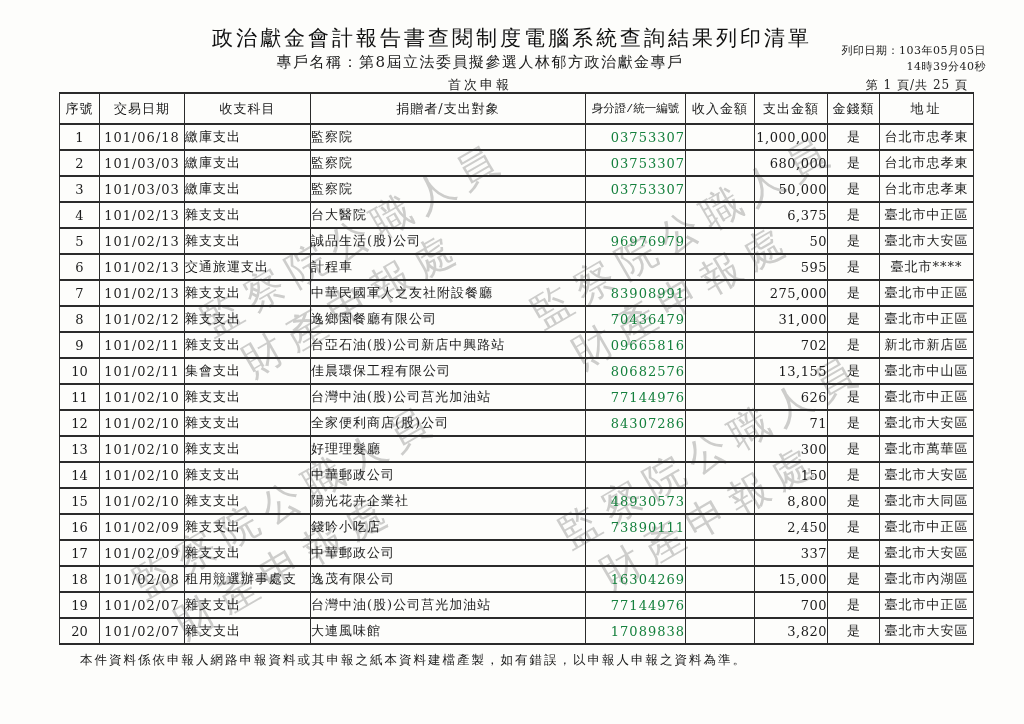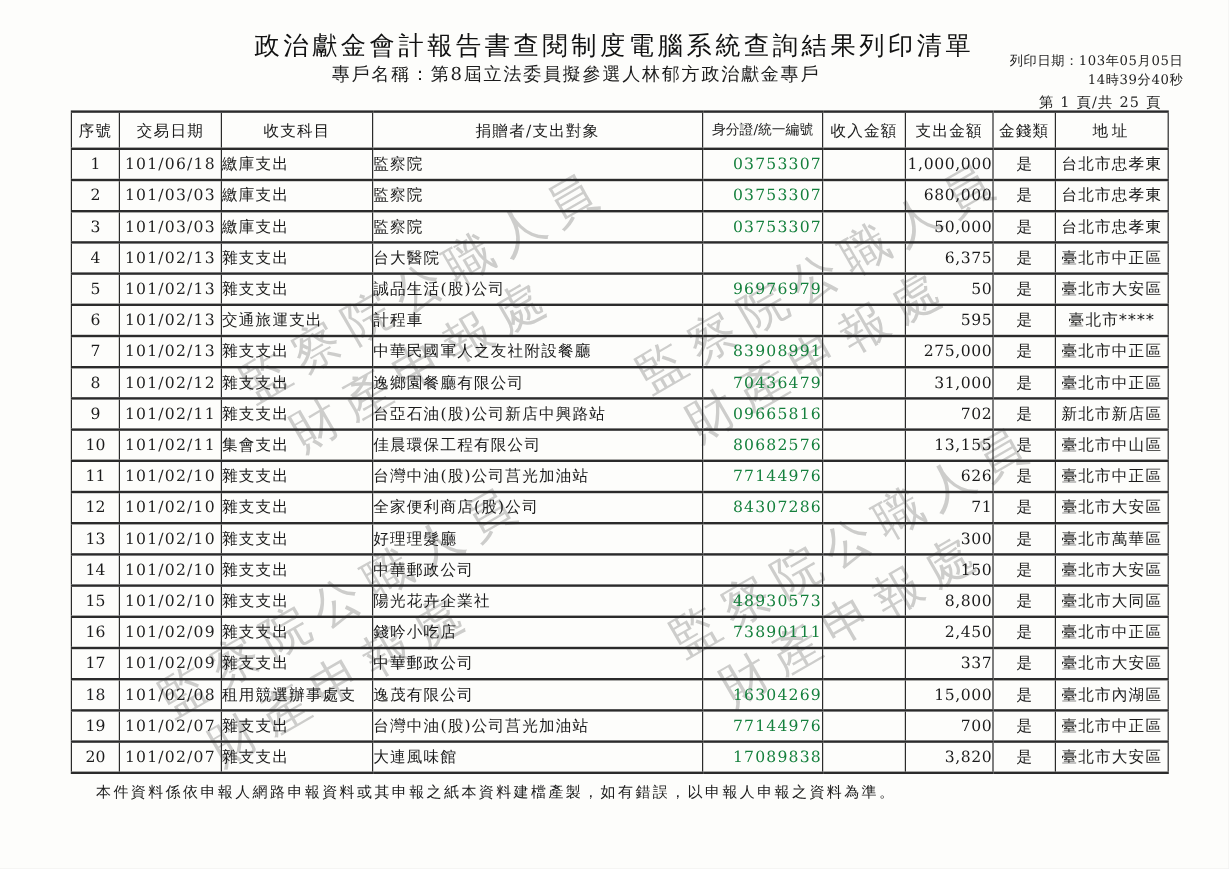--- a/index.html
+++ b/index.html
@@ -80,21 +80,21 @@
     overflow: hidden;
     white-space: nowrap;
   }
   table.report thead th {
     height: 29px;
     font-weight: normal;
     font-size: 13px;
     letter-spacing: 1px;
     text-align: center;
   }
-  table.report thead th.c4 { font-size: 11.5px; letter-spacing: 0; }
+  table.report thead th.c4 { font-size: 11.5px; letter-spacing: 0; font-family: Liberation Mono, monospace; }
   table.report thead th.c8 { letter-spacing: 3px; }
   table.report tbody td { height: 24px; font-size: 13px; }
 
   td.c0 { text-align: center; font-size: 12px; }
   td.c1 { text-align: center; font-size: 12px; letter-spacing: 1px; color: #222; }
   td.c2 { text-align: left; padding-left: 9px;  letter-spacing: 1px; margin-left: 12px; }
   td.c3 { text-align: left; padding-left: 11px; letter-spacing: 1px; }
   td.c4 { text-align: right; padding-left: 11px; font-size: 11.5px; letter-spacing: 1px; color: #15803d; }
   td.c6 { text-align: right; padding-right: 5px; font-size: 12.5px; letter-spacing: 0.5px; }
   td.c7 { text-align: center; }
@@ -129,20 +129,21 @@
     <div class="wl">監察院公職人員</div>
     <div class="wl wl2">財產申報處</div>
   </div>
 
   <div class="title">政治獻金會計報告書查閱制度電腦系統查詢結果列印清單</div>
   <div class="print-info">
     <div>列印日期：103年05月05日</div>
     <div>14時39分40秒</div>
   </div>
   <div class="subtitle">專戶名稱：第8屆立法委員擬參選人林郁方政治獻金專戶</div>
+  <div class="report-stage">首次申報</div>
   <div class="page-indicator">第 1 頁/共 25 頁</div>
 
   <table class="report">
     <colgroup>
       <col style="width:40px">
         <col style="width:85px">
         <col style="width:126px">
       <col style="width:275px">
         <col style="width:100px">
         <col style="width:69px">

